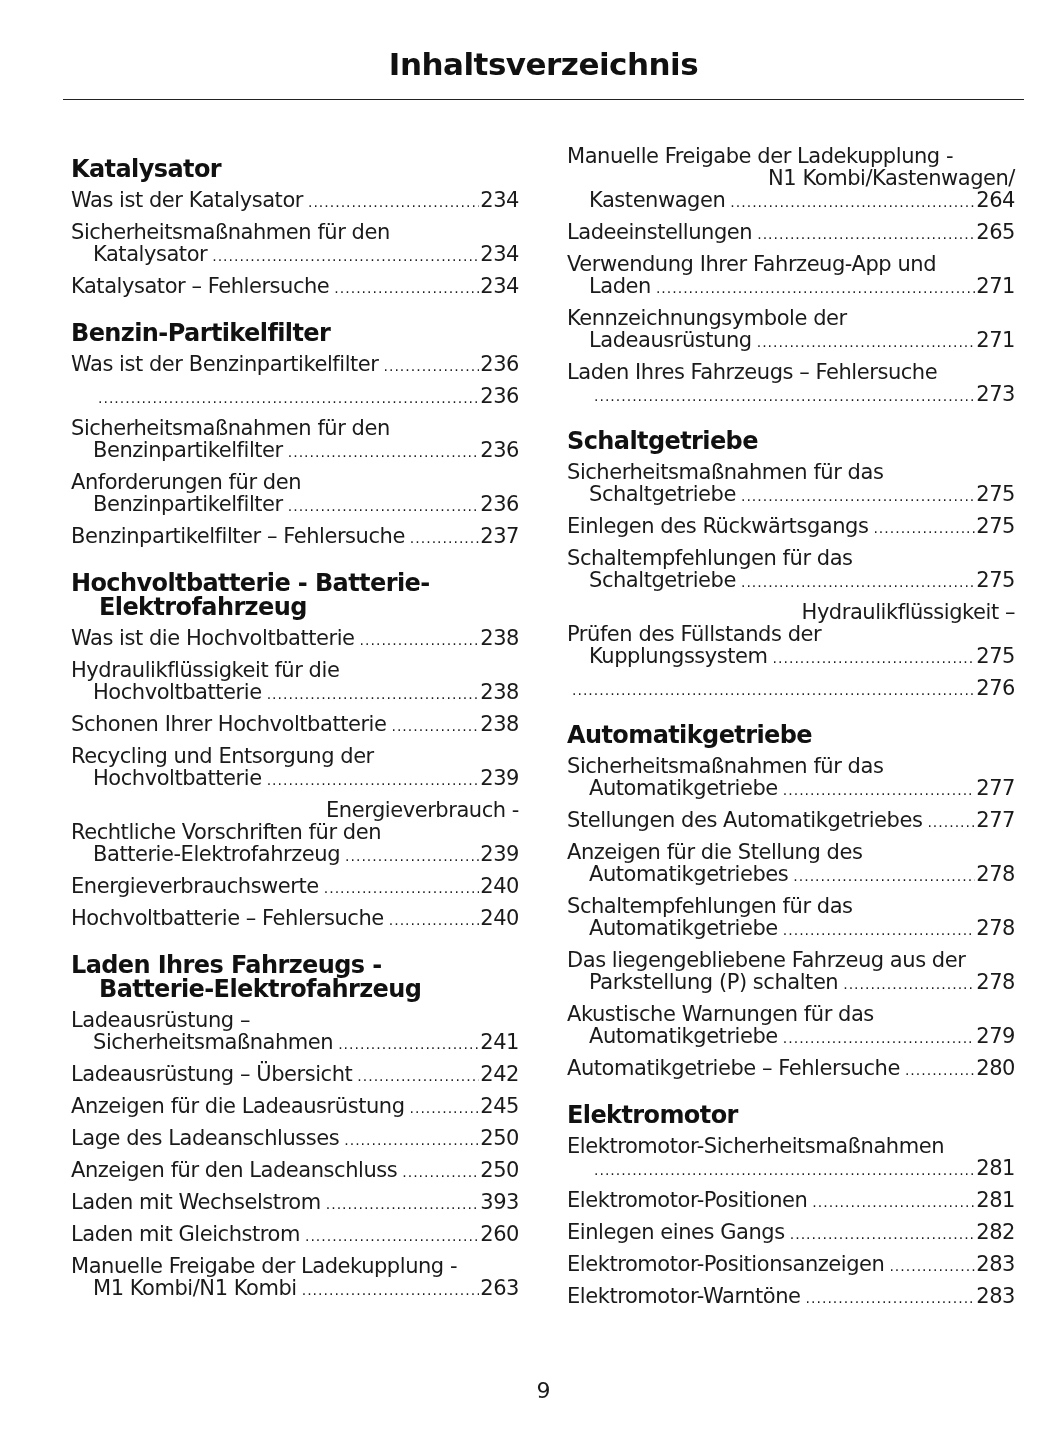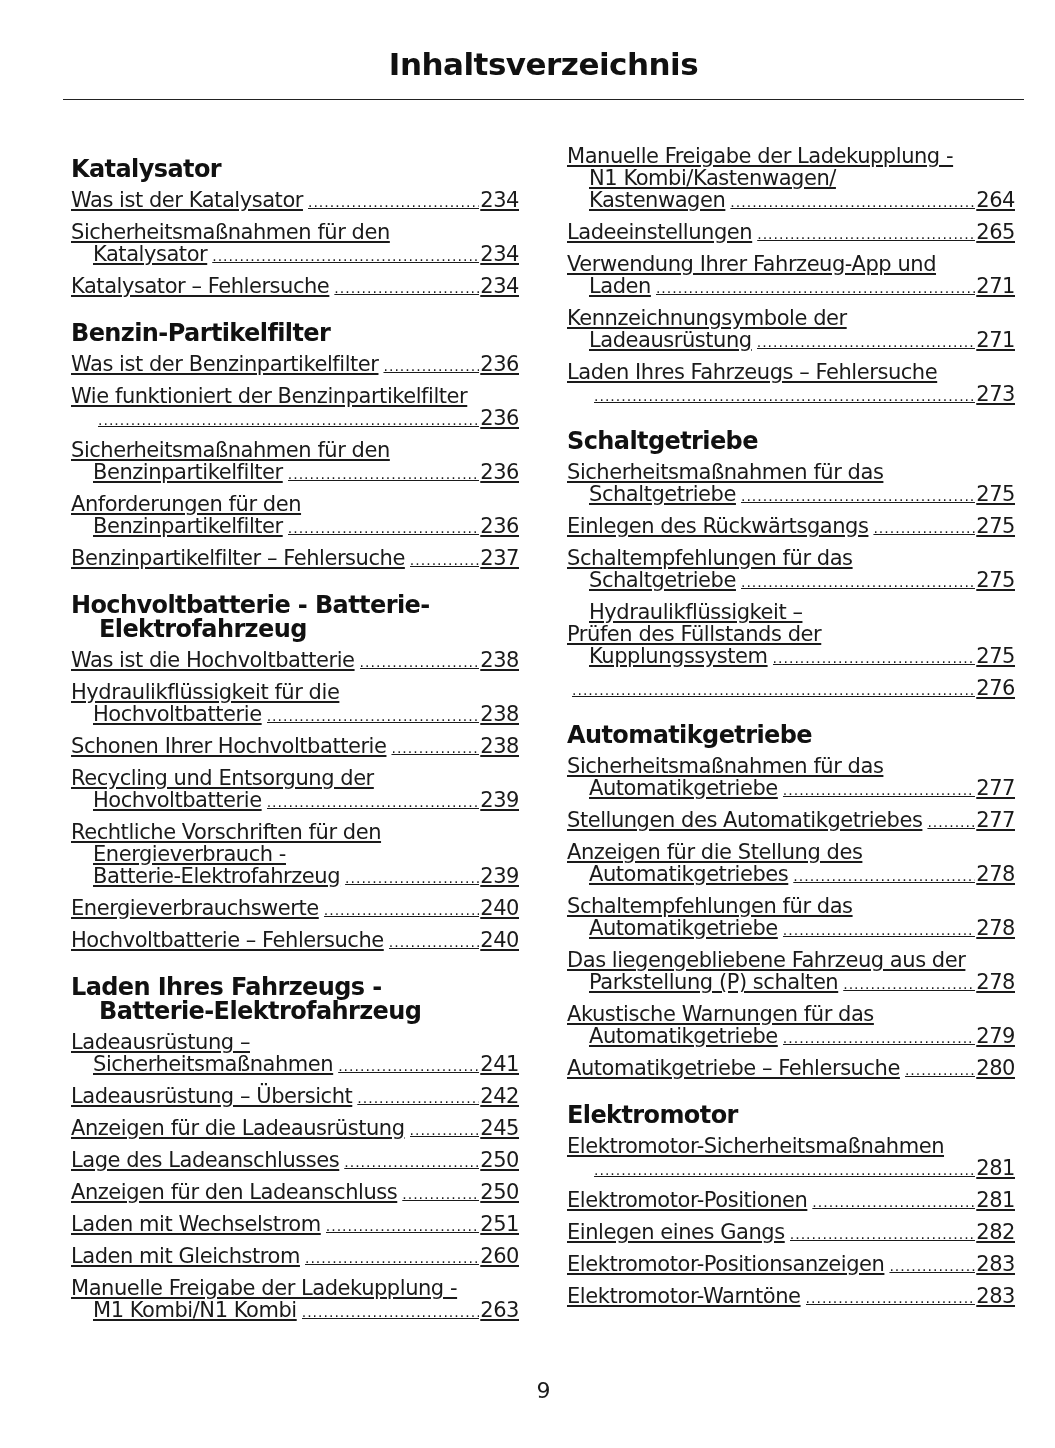--- a/index.html
+++ b/index.html
@@ -10,23 +10,23 @@
                 letter-spacing: -0.5px; color: #111; margin: 0; }
   .rule { position: absolute; top: 99px; left: 63px; width: 961px; height: 0;
           border-top: 1.5px solid #222; }
   .col { position: absolute; top: 145px; width: 448px; }
   .col-left { left: 71px; margin-top: 12px; }
   .col-right { left: 567px; }
   .section { margin-bottom: 22px; }
   .section-title { font-weight: 900; font-size: 24px; letter-spacing: -0.6px;
                    line-height: 24px; margin: 0 0 8px 0; color: #111;
                    padding-left: 28px; text-indent: -28px; }
-  .entry { font-size: 21px; line-height: 22px; margin-bottom: 8px; letter-spacing: -0.45px; text-decoration: underline; }
+  .entry { font-size: 21px; line-height: 22px; margin-bottom: 8px; letter-spacing: -0.45px; }
   .entry-line { display: flex; align-items: baseline; white-space: nowrap; }
-  .entry-line.cont { padding-left: 22px; }
+  .entry-line.cont { padding-left: 22px; justify-content: flex-end; }
   .entry-text { flex: 0 0 auto; }
   .leader { flex: 1 1 auto; overflow: hidden; margin: 0 1px 0 5px; letter-spacing: 1px;
             color: #1a1a1a; font-size: 14px; }
   .leader::after { content: "................................................................................................................................................................"; }
   .page-num { flex: 0 0 auto; }
   .footer-num { position: absolute; top: 1378px; left: 0; width: 1087px; text-align: center;
                 font-size: 22px; }
 </style>
 </head>
 <body>
@@ -65,23 +65,20 @@
     <div class="section">
       <h2 class="section-title"><span>Benzin-Partikelfilter</span></h2>
       <div class="entry">
         <div class="entry-line">
           <span class="entry-text">Was ist der Benzinpartikelfilter</span>
           <span class="leader"></span>
           <span class="page-num">236</span>
         </div>
       </div>
       <div class="entry">
-        <div class="entry-line">
-          <span class="entry-text">Wie funktioniert der Benzinpartikelfilter</span>
-        </div>
         <div class="entry-line cont">
           <span class="entry-text"></span>
           <span class="leader"></span>
           <span class="page-num">236</span>
         </div>
       </div>
       <div class="entry">
         <div class="entry-line">
           <span class="entry-text">Sicherheitsmaßnahmen für den</span>
         </div>
@@ -139,27 +136,27 @@
         <div class="entry-line">
           <span class="entry-text">Recycling und Entsorgung der</span>
         </div>
         <div class="entry-line cont">
           <span class="entry-text">Hochvoltbatterie</span>
           <span class="leader"></span>
           <span class="page-num">239</span>
         </div>
       </div>
       <div class="entry">
+        <div class="entry-line cont">
+          <span class="entry-text">Energieverbrauch -</span>
+        </div>
         <div class="entry-line">
           <span class="entry-text">Rechtliche Vorschriften für den</span>
         </div>
         <div class="entry-line cont">
-          <span class="entry-text">Energieverbrauch -</span>
-        </div>
-        <div class="entry-line cont">
           <span class="entry-text">Batterie-Elektrofahrzeug</span>
           <span class="leader"></span>
           <span class="page-num">239</span>
         </div>
       </div>
       <div class="entry">
         <div class="entry-line">
           <span class="entry-text">Energieverbrauchswerte</span>
           <span class="leader"></span>
           <span class="page-num">240</span>
@@ -210,21 +207,21 @@
         <div class="entry-line">
           <span class="entry-text">Anzeigen für den Ladeanschluss</span>
           <span class="leader"></span>
           <span class="page-num">250</span>
         </div>
       </div>
       <div class="entry">
         <div class="entry-line">
           <span class="entry-text">Laden mit Wechselstrom</span>
           <span class="leader"></span>
-          <span class="page-num">251</span>
+          <span class="page-num">393</span>
         </div>
       </div>
       <div class="entry">
         <div class="entry-line">
           <span class="entry-text">Laden mit Gleichstrom</span>
           <span class="leader"></span>
           <span class="page-num">260</span>
         </div>
       </div>
       <div class="entry">

